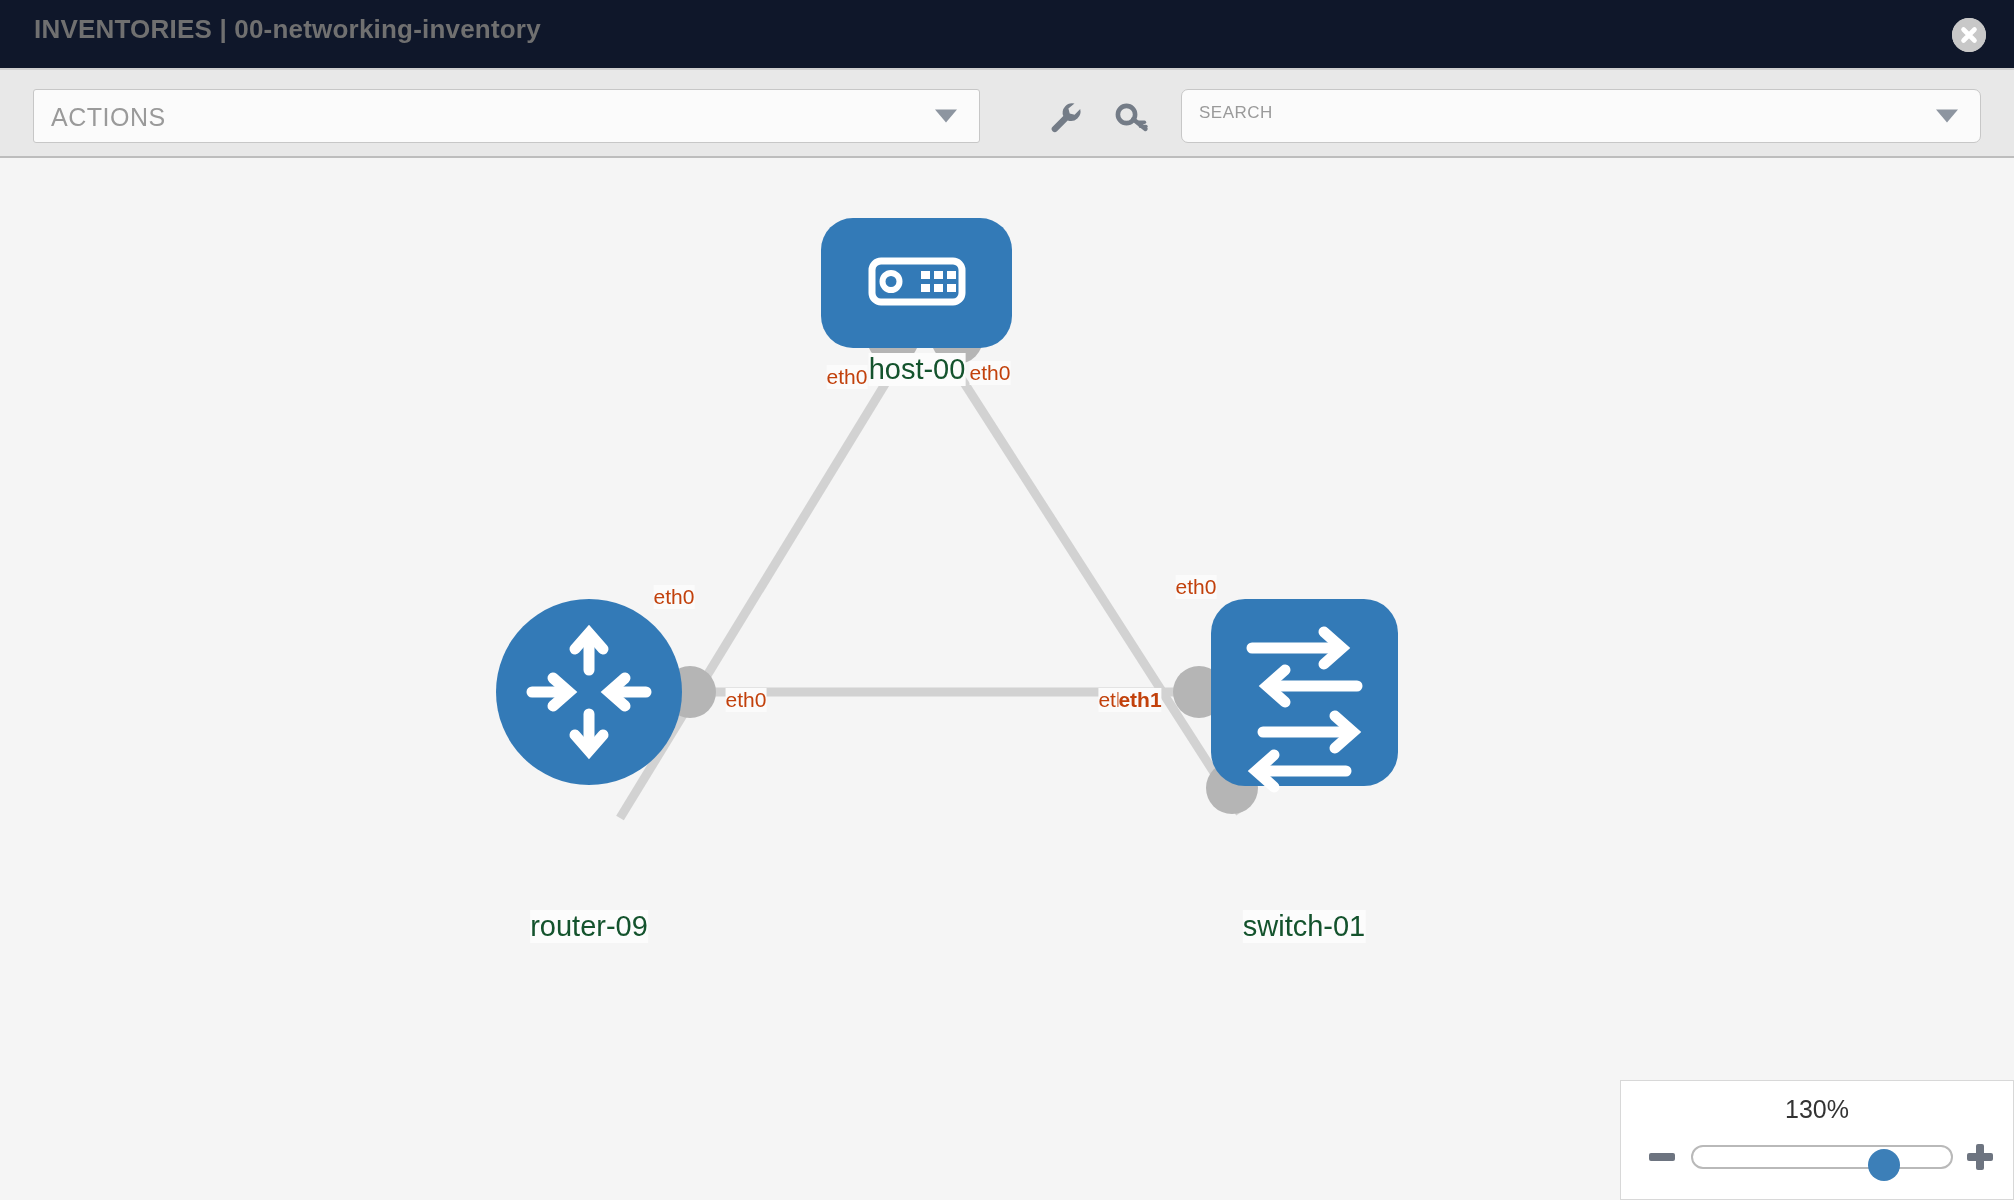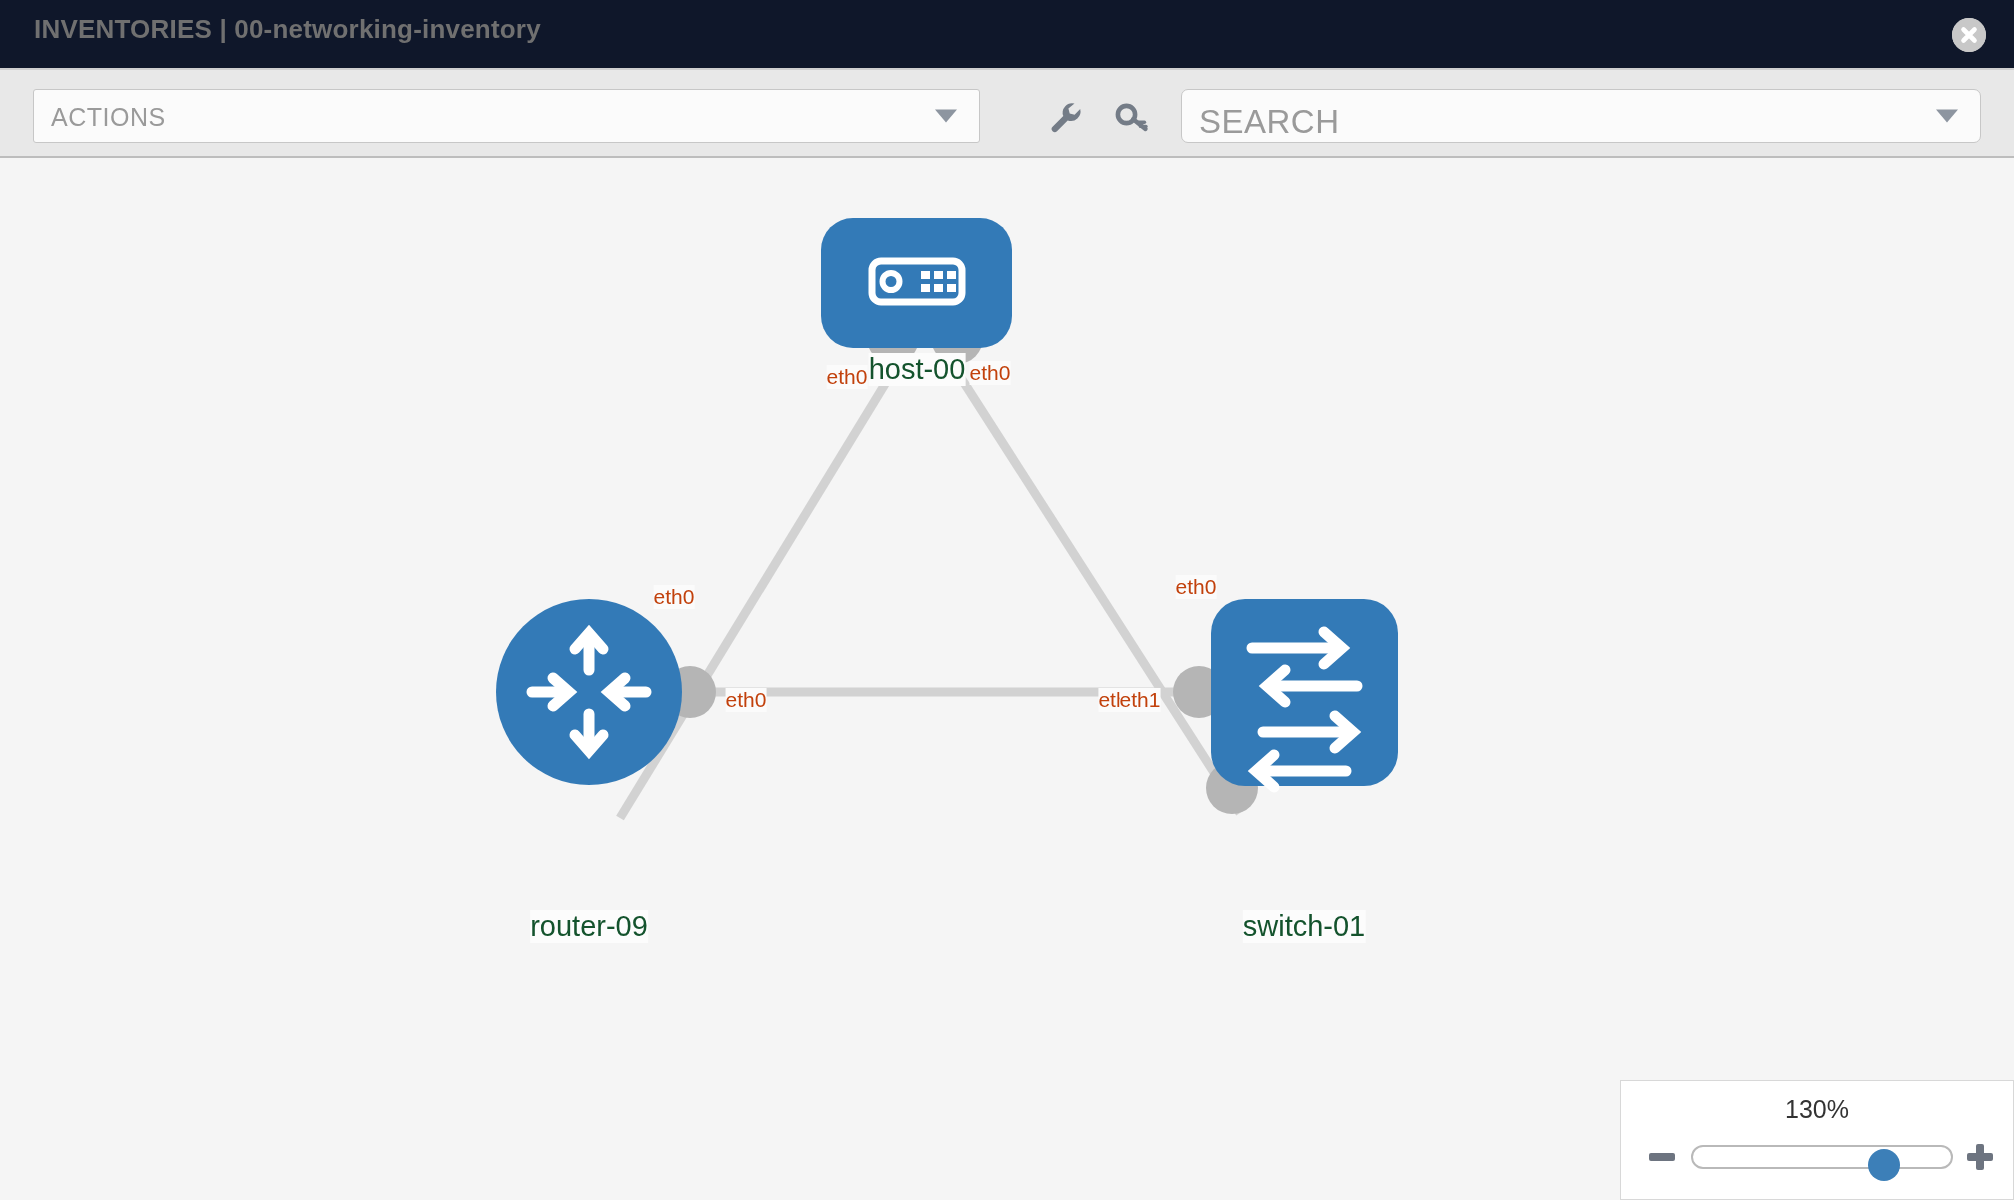--- a/index.html
+++ b/index.html
@@ -107,21 +107,21 @@
     background: #fbfbfb;
     border: 1px solid #c7c7c7;
     border-radius: 7px;
     box-sizing: border-box;
     cursor: text;
   }
   .search-label {
     position: absolute;
     left: 17px;
     top: 13px;
-    font-size: 33px;
+    font-size: 17px;
     color: #9a9a9a;
     letter-spacing: 0.5px;
   }
 
   
   .canvas {
     position: absolute;
     left: 0; top: 158px;
     width: 2014px;
     height: 1042px;
@@ -319,21 +319,21 @@
   <div class="node-label" style="left:917px; top:195px;">host-00</div>
   <div class="node-label" style="left:589px; top:752px;">router-09</div>
   <div class="node-label" style="left:1304px; top:752px;">switch-01</div>
 
   <div class="iface-label" style="left:847px; top:207px;">eth0</div>
   <div class="iface-label" style="left:990px; top:203px;">eth0</div>
   <div class="iface-label" style="left:674px; top:427px;">eth0</div>
   <div class="iface-label" style="left:1196px; top:417px;">eth0</div>
   <div class="iface-label" style="left:746px; top:530px;">eth0</div>
   <div class="iface-label" style="left:1113px; top:530px;">eth</div>
-  <div class="iface-label" style="left:1140px; top:530px;">eth1</div>
+  <div class="iface-label" style="left:1140px; top:530px;font-weight:bold;">eth1</div>
 
 </div>
 
 <div class="zoom-panel">
   <div class="zoom-value">130%</div>
   <div class="zoom-row">
     <div class="zoom-minus">
       <svg width="34" height="36" viewBox="0 0 34 36">
         <rect x="4" y="14" width="26" height="8" rx="2" fill="#6d7480"></rect>
       </svg>

